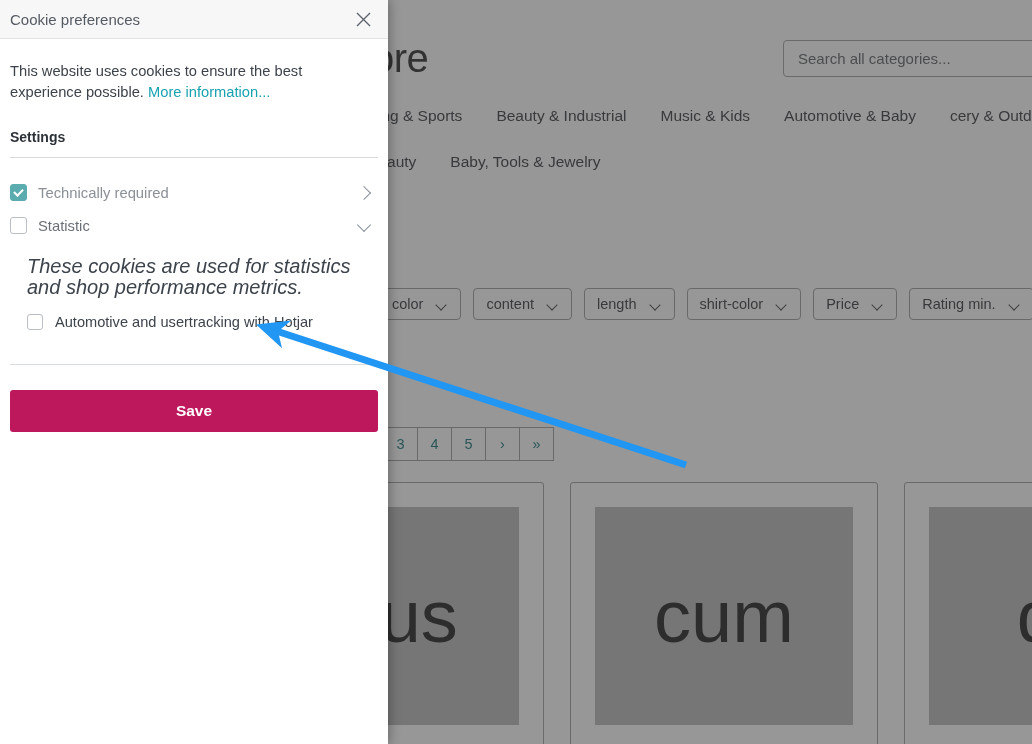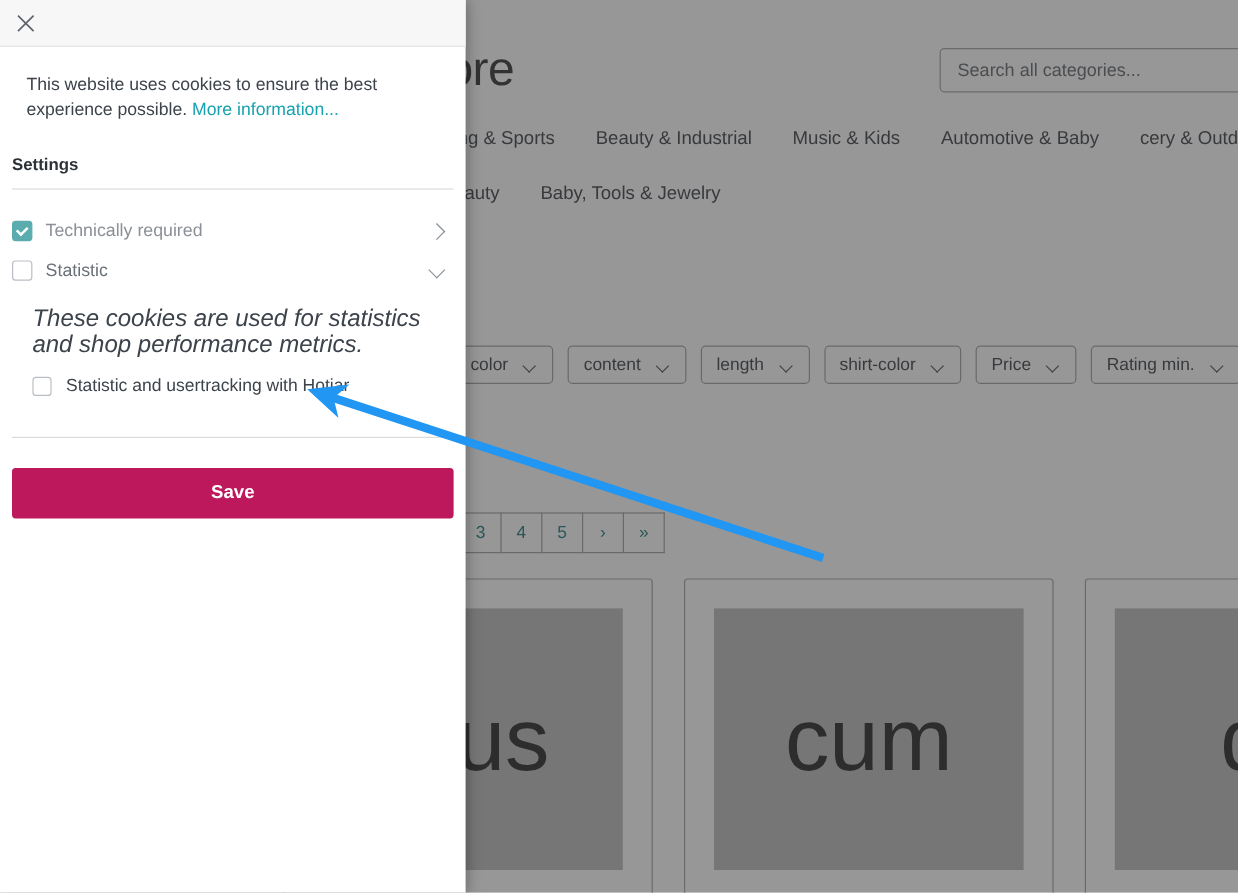--- a/index.html
+++ b/index.html
@@ -234,21 +234,21 @@
   #dialog-body {
     padding: 22px 10px 0 10px;
     flex: 1;
     overflow: hidden;
   }
 
   #intro-text {
     font-size: 14.7px;
     line-height: 21px;
     color: #3d434b;
-    margin: 0 0 26px 12px;
+    margin: 0 0 26px 0;
     max-width: 340px;
   }
   #intro-link {
     color: #17a2b0;
     text-decoration: none;
     cursor: pointer;
   }
 
   #settings-heading {
     font-size: 14px;
@@ -455,20 +455,21 @@
       </div>
 
     </div>
   </div>
 
   <div id="dim-overlay"></div>
 
   <div id="cookie-dialog">
 
     <div id="dialog-header">
+      <div id="dialog-title">Cookie preferences</div>
       <div id="close-icon">
         <svg width="17" height="17" viewBox="0 0 17 17" aria-hidden="true">
           <path d="M2 2 L15 15 M15 2 L2 15" stroke="#5e646d" stroke-width="1.4" fill="none"></path>
         </svg>
       </div>
     </div>
 
     <div id="dialog-body">
 
       <p id="intro-text"><span>This website uses cookies to ensure the best experience possible. </span><a id="intro-link">More information...</a></p>
@@ -485,21 +486,21 @@
       <div class="setting-row">
         <span class="cbox"></span>
         <span class="cb-label">Statistic</span>
         <span class="row-chevron down"></span>
       </div>
 
       <div id="statistic-detail">
         <p id="statistic-desc">These cookies are used for statistics and shop performance metrics.</p>
         <div class="sub-option">
           <span class="cbox"></span>
-          <span class="cb-label">Statistic and usertracking with Hotjar</span>
+          <span class="cb-label">Automotive and usertracking with Hotjar</span>
         </div>
       </div>
 
       <div class="divider lower" style="margin-top:34px;"></div>
     </div>
 
     <button id="save-button">Save</button>
     <div id="dialog-spacer"></div>
   </div>
 

